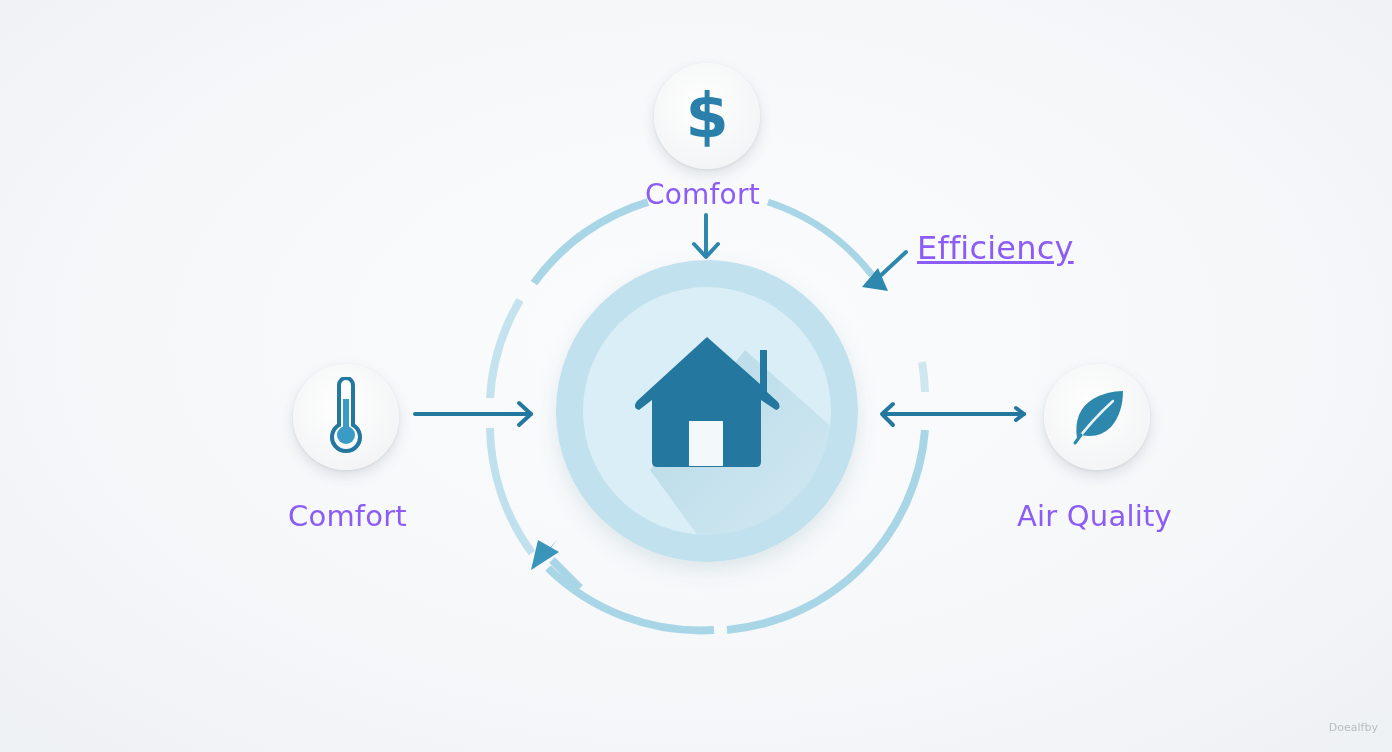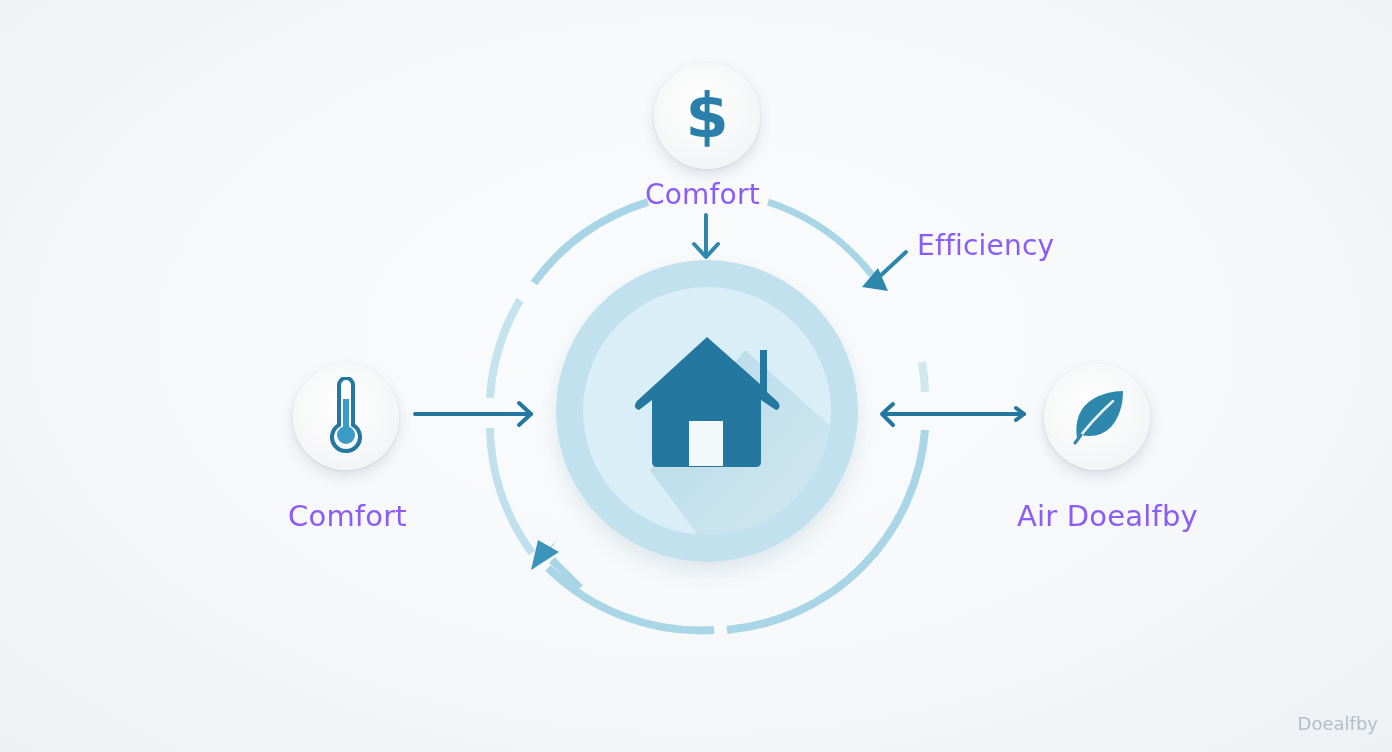--- a/index.html
+++ b/index.html
@@ -12,21 +12,21 @@
     position:absolute; color:#8b5cf6; font-weight:normal; font-size:29px; letter-spacing:0.2px;
     white-space:nowrap;
   }
   .node {
     position:absolute; width:106px; height:106px; border-radius:50%;
     background: radial-gradient(circle at 45% 40%, #ffffff 0%, #f4f5f6 70%, #ebedef 100%);
     box-shadow: 0 6px 14px rgba(60,80,100,0.14), 0 1px 3px rgba(60,80,100,0.10);
     display:flex; align-items:center; justify-content:center;
   }
   .watermark {
-    position:absolute; right:14px; bottom:18px; font-size:18px; color:#b6bdc2;
+    position:absolute; right:14px; bottom:18px; font-size:11px; color:#b6bdc2;
   }
   svg.diagram { position:absolute; left:0; top:0; }
 </style>
 </head>
 <body>
 
 <svg class="diagram" width="1392" height="752" viewBox="0 0 1392 752">
   <defs>
     <filter id="soft" x="-20%" y="-20%" width="140%" height="140%">
       <feDropShadow dx="0" dy="8" stdDeviation="10" flood-color="#5a8aa0" flood-opacity="0.18"></feDropShadow>
@@ -97,33 +97,33 @@
     <polygon points="533,570 557,540 539,560" fill="#3a95bb"></polygon>
     <polygon points="531,570 538,540 559,552" fill="#3a95bb"></polygon>
   </g>
 </svg>
 
 <div class="node" style="left:654px; top:63px;">
   <span style="font-family:'DejaVu Sans',sans-serif; font-size:62px; font-weight:bold; color:#2a80aa; line-height:1;">$</span>
 </div>
 <div class="label" style="left:645px; top:178px; font-size:28px;">Comfort</div>
 
-<div class="label" style="left:917px; top:229px; font-size:28px;">Efficiency</div>
+<div class="label" style="left:917px; top:229px; font-size:32px;text-decoration:underline;">Efficiency</div>
 
 <div class="node" style="left:293px; top:364px;">
   <svg width="40" height="80" viewBox="0 0 40 80">
     <path d="M 13 8 A 7 7 0 0 1 27 8 L 27 48 A 14 14 0 1 1 13 48 Z" fill="none" stroke="#2478a0" stroke-width="4"></path>
     <rect x="17" y="22" width="6" height="34" fill="#3a9bc6"></rect>
     <circle cx="20" cy="58" r="9" fill="#3a9bc6"></circle>
   </svg>
 </div>
 <div class="label" style="left:288px; top:499px;">Comfort</div>
 
 <div class="node" style="left:1044px; top:364px;">
   <svg width="60" height="60" viewBox="0 0 60 60">
     <path d="M 10 52 Q 6 24 26 12 Q 40 4 56 4 Q 56 26 44 40 Q 32 52 14 48 Z" fill="#2e88ad"></path>
     <path d="M 8 56 Q 24 34 46 14" fill="none" stroke="#eaf4f8" stroke-width="2.5" stroke-linecap="round"></path>
     <path d="M 8 56 L 14 48" stroke="#2e88ad" stroke-width="3" stroke-linecap="round"></path>
   </svg>
 </div>
-<div class="label" style="left:1017px; top:499px;">Air Doealfby</div>
+<div class="label" style="left:1017px; top:499px;">Air Quality</div>
 
 <div class="watermark">Doealfby</div>
 
 </body></html>

